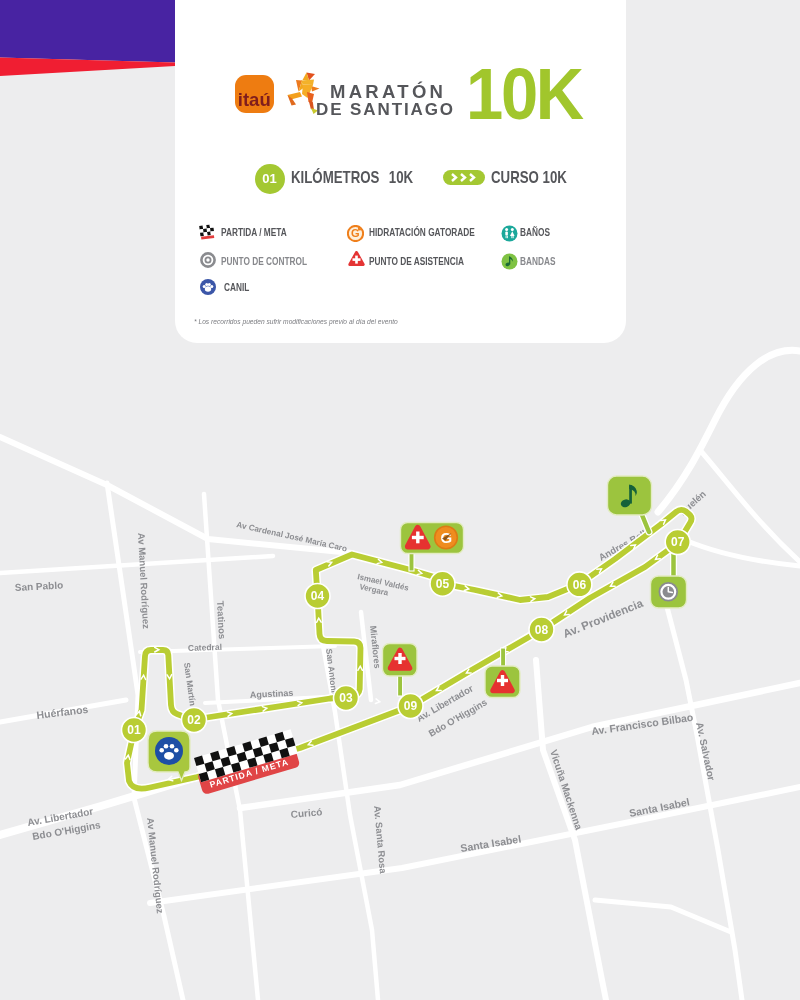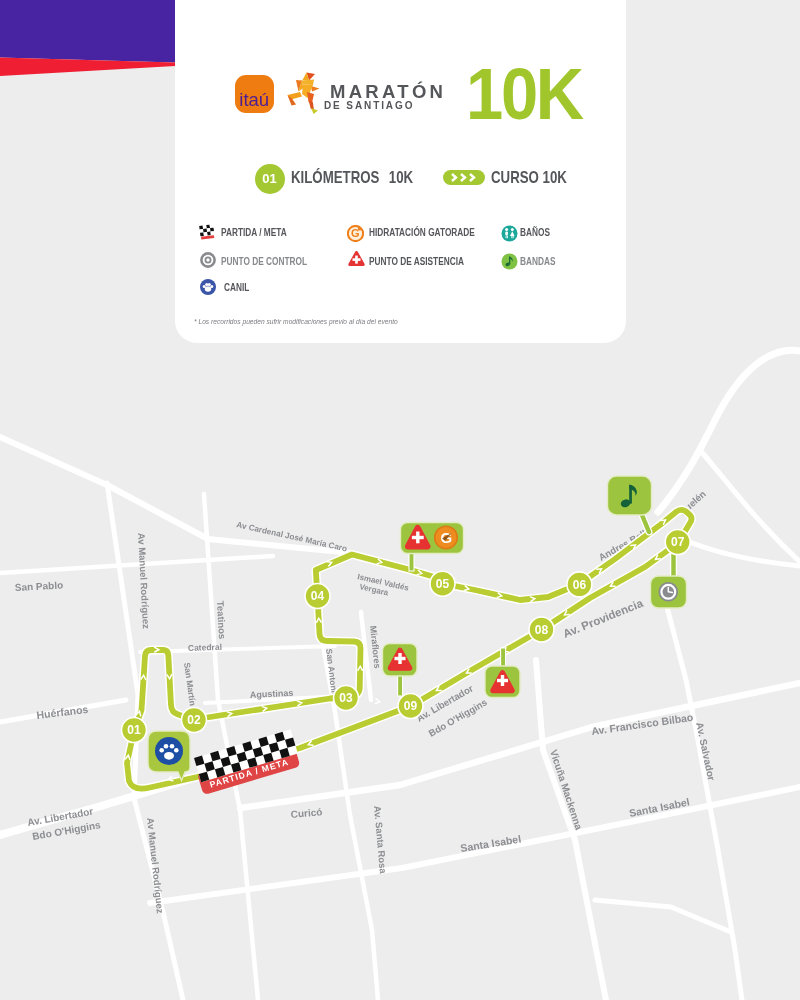--- a/index.html
+++ b/index.html
@@ -289,40 +289,40 @@
 
   <polygon points="0,0 175,0 175,62.5 0,57.5" fill="#4823a2"></polygon>
 
   <polygon points="0,57.5 175,62.5 175,66 0,76" fill="#f01e32"></polygon>
 </svg>
 
 <div id="card">
 
   <div class="abs" style="left:59.5px;top:75px;width:39.5px;height:37.5px;background:#ee7c11;border-radius:11px;
        display:flex;align-items:flex-end;justify-content:center;">
-       <span style="color:#4c1d95;font-weight:normal;font-size:18.5px;line-height:1;padding-bottom:3.5px;">itaú</span>
+       <span style="color:#7f1d1d;font-weight:bold;font-size:18.5px;line-height:1;padding-bottom:3.5px;">itaú</span>
     </div>
 
   <svg class="abs" style="left:108px;top:68px;" width="42" height="50" viewBox="0 0 42 50">
     <polygon points="23.5,4.5 32,6 26,12.5" fill="#e2511d"></polygon>
     <polygon points="23.5,4.5 26,12.5 19.5,12" fill="#f2a81f"></polygon>
     <polygon points="18,12.5 31,11.5 30,17 20,16.5" fill="#f3b22a"></polygon>
     <polygon points="13,12 19,12.5 15.5,23.5" fill="#ed7a1e"></polygon>
     <polygon points="15.5,23.5 19,12.5 20.5,20" fill="#f2a81f"></polygon>
     <polygon points="28,18 36.5,20.5 29,23.5" fill="#ee7c1a"></polygon>
     <polygon points="20,16.5 30,17 24.5,30 19,26" fill="#f6ad25"></polygon>
     <polygon points="24,24 31,26 29,35 25.5,34" fill="#e8611e"></polygon>
     <polygon points="25.8,33 29.8,34 31,42 27.8,41" fill="#d9541f"></polygon>
     <polygon points="28,40 35,42.5 30.5,46" fill="#c9c92e"></polygon>
     <polygon points="17,24 19,28.5 8,31.5 4.5,27" fill="#f3a01c"></polygon>
     <polygon points="4.5,27 9,30.5 13,36.5 8.5,37.5" fill="#e06a1e"></polygon>
   </svg>
 
   <div class="abs dk" style="left:155px;top:81px;font-size:18.5px;font-weight:bold;letter-spacing:3.3px;">MARATÓN</div>
-  <div class="abs dk" style="left:149px;top:100px;font-size:10px;font-weight:bold;letter-spacing:1.9px;">DE SANTIAGO</div>
+  <div class="abs dk" style="left:141px;top:100px;font-size:17px;font-weight:bold;letter-spacing:1.9px;">DE SANTIAGO</div>
 
   <div class="abs" style="left:291px;top:52.5px;font-size:72px;font-weight:bold;color:#a1c62c;
        letter-spacing:-2.5px;transform:scaleX(0.93);transform-origin:0 0;">10K</div>
 
   <div class="abs" style="left:79.5px;top:163.5px;width:30px;height:30px;border-radius:50%;background:#a4c832;
        display:flex;align-items:center;justify-content:center;color:#fff;font-weight:bold;font-size:13px;">01</div>
 
   <div class="abs dk" style="left:116px;top:168.4px;font-size:17px;font-weight:bold;transform:scaleX(0.78);transform-origin:0 0;white-space:nowrap;">KILÓMETROS<span style="margin-left:12px;">10K</span></div>
 
   <svg class="abs" style="left:268px;top:169.5px;" width="42" height="16" viewBox="0 0 42 16">

